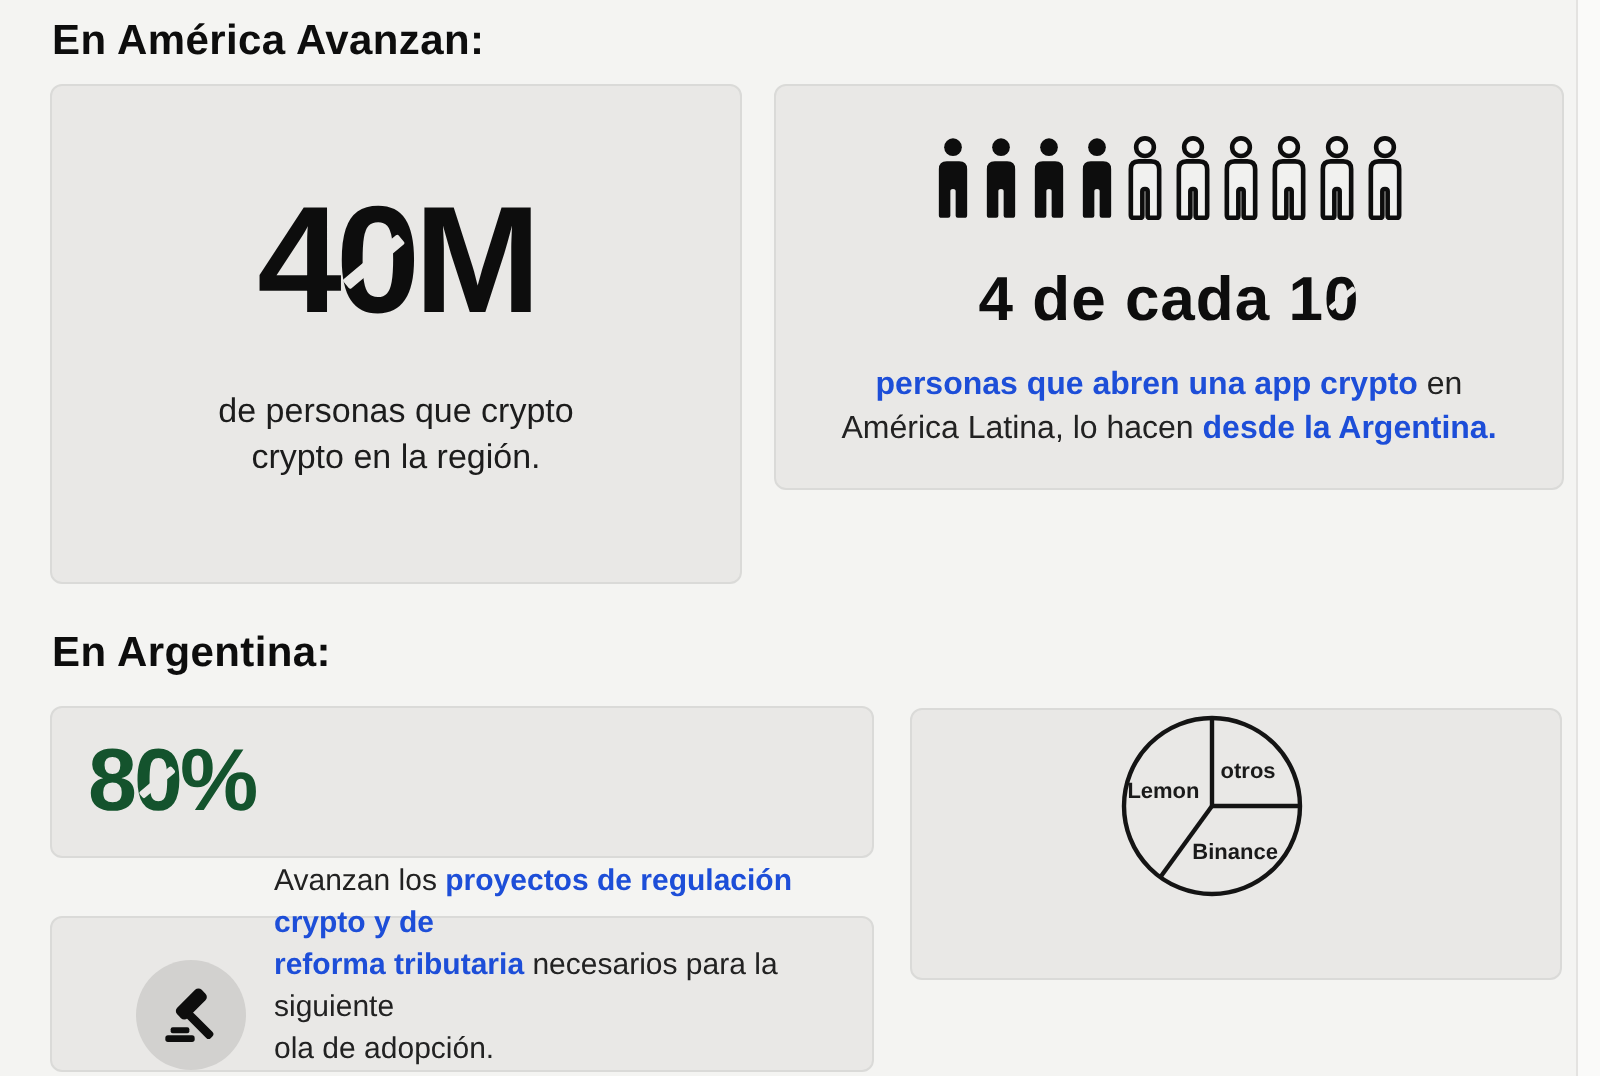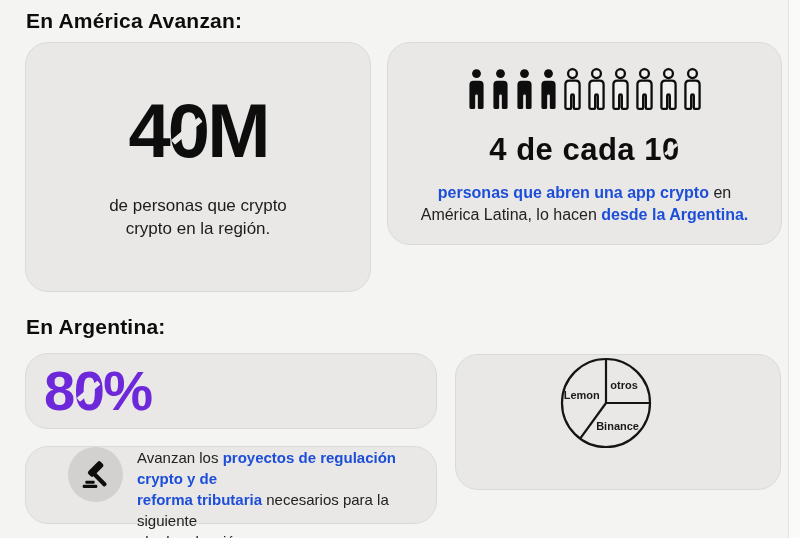--- a/index.html
+++ b/index.html
@@ -5,48 +5,48 @@
   html,body{margin:0;padding:0;}
   body{
     width:800px;height:538px;position:relative;overflow:hidden;
     background:#f4f4f2;color:#141414;
     font-family:"Liberation Sans", sans-serif;
     -webkit-font-smoothing:antialiased;
   }
   .abs{position:absolute;box-sizing:border-box;}
   .heading{font-size:21px;font-weight:700;letter-spacing:.2px;margin:0;color:#0d0d0d;}
   .card{
-    background:#e9e8e6;border:1.5px solid #dadad8;border-radius:23px;
+    background:#e9e8e6;border:1.5px solid #dadad8;border-radius:6px;
     box-sizing:border-box;display:flex;
   }
   
   #card-holders{left:25px;top:42px;width:346px;height:250px;
     flex-direction:column;align-items:center;justify-content:center;gap:26px;}
   .big-number{font-weight:700;font-size:76px;line-height:1;letter-spacing:-3px;color:#0d0d0d;white-space:nowrap;}
-  .mid-number{font-weight:700;font-size:56px;line-height:1;letter-spacing:-1.5px;color:#6d28d9;white-space:nowrap;}
+  .mid-number{font-weight:700;font-size:44px;line-height:1;letter-spacing:-1.5px;color:#14532d;white-space:nowrap;}
   .z0{position:relative;display:inline-block;}
   .z0::after{content:"";position:absolute;left:4%;top:50%;width:92%;height:.085em;
     background:#e9e8e6;transform:translateY(-50%) rotate(-40deg);border-radius:1px;}
   .caption{font-size:17px;line-height:1.35;text-align:center;margin:0;color:#1c1c1c;}
   #card-ratio{left:387px;top:42px;width:395px;height:203px;
     flex-direction:column;align-items:center;justify-content:center;gap:17px;}
   .people{display:flex;align-items:flex-end;gap:1px;height:56px;}
   .person{width:23px;height:56px;display:block;}
   .p-filled circle,.p-filled path{fill:#0d0d0d;}
   .p-outline circle,.p-outline path{fill:#f1f1ef;stroke:#0d0d0d;stroke-width:2.6;}
   .ratio-headline{font-size:31px;font-weight:700;letter-spacing:.5px;line-height:1;white-space:nowrap;color:#0d0d0d;}
   .rich{font-size:16px;line-height:1.4;white-space:pre-line;margin:0;color:#222;}
   .rich b{color:#1d4ed8;margin-top:28px;}
   .center{text-align:center;}
   
   #card-stable{left:25px;top:353px;width:412px;height:76px;
     align-items:center;gap:22px;padding:0 20px 0 18px;}
   #card-stable .rich{font-size:15px;}
-  #card-reg{left:25px;top:446px;width:412px;height:78px;
-    align-items:flex-start;gap:14px;padding-left:42px;padding-right:14px;}
+  #card-reg{left:25px;top:458px;width:412px;height:78px;
+    align-items:flex-end;gap:14px;padding-left:42px;padding-right:14px;}
   #card-reg .rich{font-size:15px;}
   .gavel-disc{width:55px;height:55px;border-radius:50%;background:#d2d1cf;
     flex:0 0 55px;display:flex;align-items:center;justify-content:center;}
   #card-pie{left:455px;top:354px;width:326px;height:136px;
     flex-direction:column;align-items:flex-start;gap:14px;}
   #card-pie .rich{font-size:15px;}
   .pie-label{font-size:11px;font-weight:700;fill:#1a1a1a;}
   .pie-stroke{stroke:#141414;stroke-width:2.2;fill:none;}
   #right-strip{right:0;top:0;width:12px;height:538px;background:#fafaf9;border-left:1px solid #e4e3e1;}
 </style>

